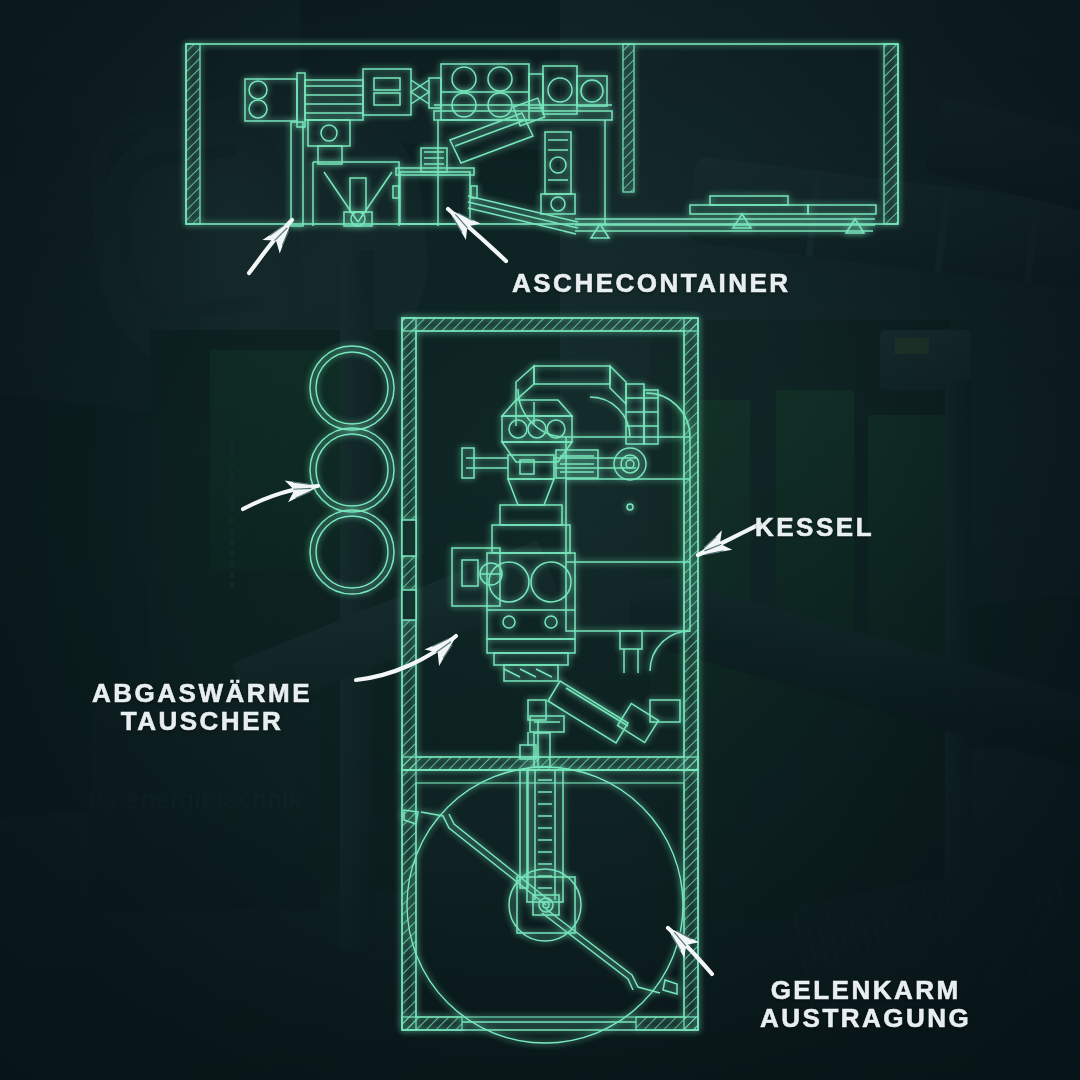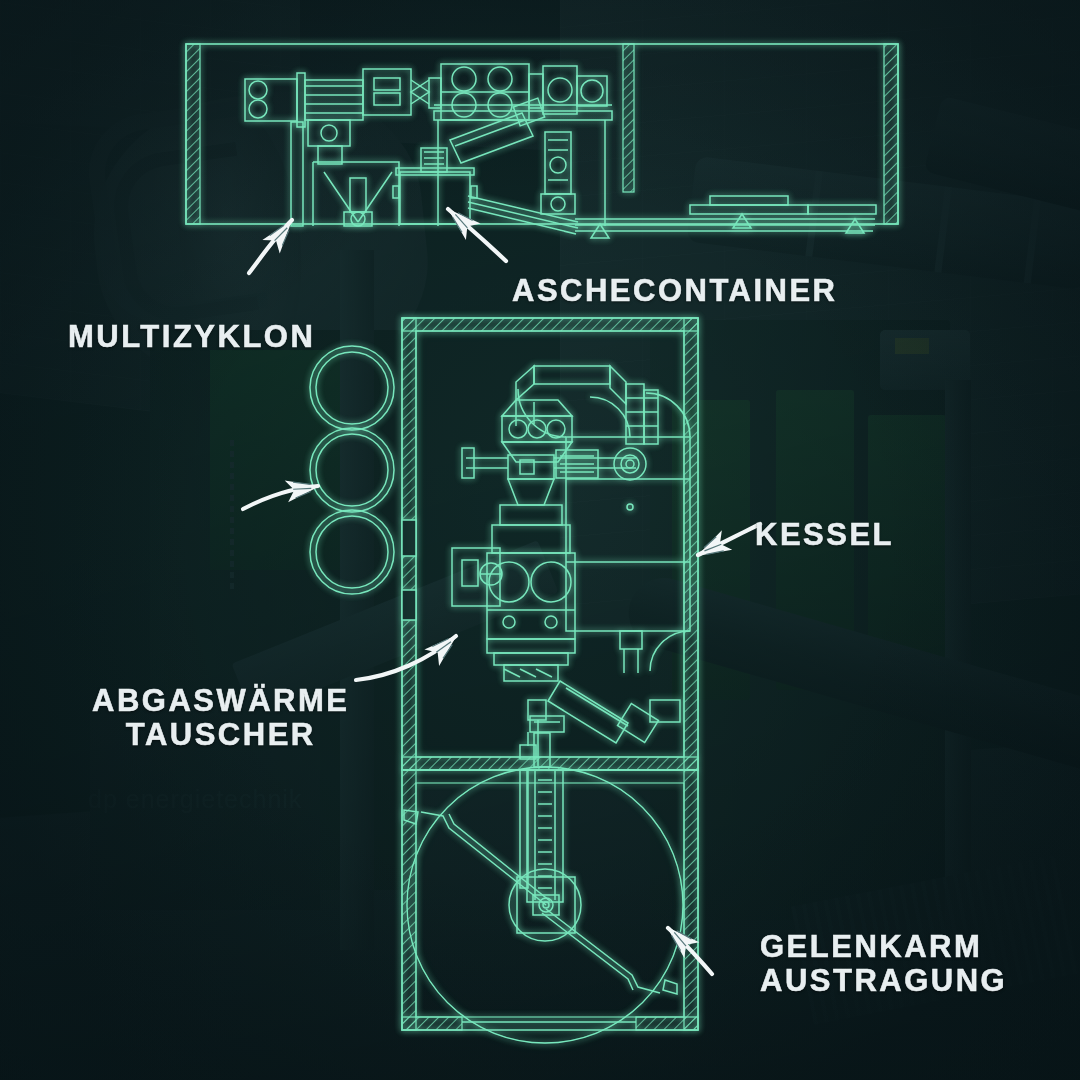--- a/index.html
+++ b/index.html
@@ -151,42 +151,42 @@
 
   
   #blueprint { position:absolute; inset:0; }
   #blueprint svg { position:absolute; inset:0; }
 
   
   .label{
     position:absolute;
     font-family:"Liberation Sans", sans-serif;
     font-weight:700;
-    font-size:31px;
+    font-size:26px;
     letter-spacing:2.5px;
     line-height:1.08;
     color:#e8eef0;
     text-transform:uppercase;
     white-space:pre-line;
     text-shadow:0 1px 3px rgba(0,0,0,.6);
     -webkit-text-stroke:0.6px rgba(240,246,248,.9);
   }
   .label .chalk{
     display:inline-block;
     background-image:
       repeating-linear-gradient(42deg, rgba(40,60,62,.55) 0 1px, transparent 1px 3px),
       repeating-linear-gradient(-38deg, rgba(35,55,58,.40) 0 1px, transparent 1px 4px);
     -webkit-background-clip:text; background-clip:text;
   }
   #lbl-multizyklon { left:68px;  top:287px; }
   #lbl-aschecontainer { left:512px; top:241px; }
   #lbl-pufferspeicher { left:84px; top:487px; text-align:left; }
   #lbl-abgas { left:92px; top:651px; text-align:center; }
   #lbl-kessel { left:755px; top:485px; }
-  #lbl-gelenkarm { left:760px; top:897px; text-align:left; }
+  #lbl-gelenkarm { left:760px; top:948px; text-align:center; }
 </style>
 </head>
 <body>
 
 <div id="stage">
 
   <div id="photo">
     <div class="ceiling ph"></div>
     <div class="brickwall ph"></div>
     <div class="brickwall2 ph"></div>
@@ -480,23 +480,20 @@
       <use href="#arrowhead" transform="translate(292,220) rotate(-52)"></use>
       <use href="#arrowhead" transform="translate(448,209) rotate(-138)"></use>
       <use href="#arrowhead" transform="translate(320,486) rotate(-9)"></use>
       <use href="#arrowhead" transform="translate(457,635) rotate(-42)"></use>
       <use href="#arrowhead" transform="translate(697,556) rotate(152)"></use>
       <use href="#arrowhead" transform="translate(667,927) rotate(-137)"></use>
     </g>
   </svg>
   </div>
 
-  <div class="label" id="lbl-multizyklon">
-    <span class="chalk">MULTIZYKLON</span>
-  </div>
 
   <div class="label" id="lbl-aschecontainer">
     <span class="chalk">ASCHECONTAINER</span>
   </div>
 
 
   <div class="label" id="lbl-abgas">
     <span class="chalk">ABGASWÄRME
 TAUSCHER</span>
   </div>

